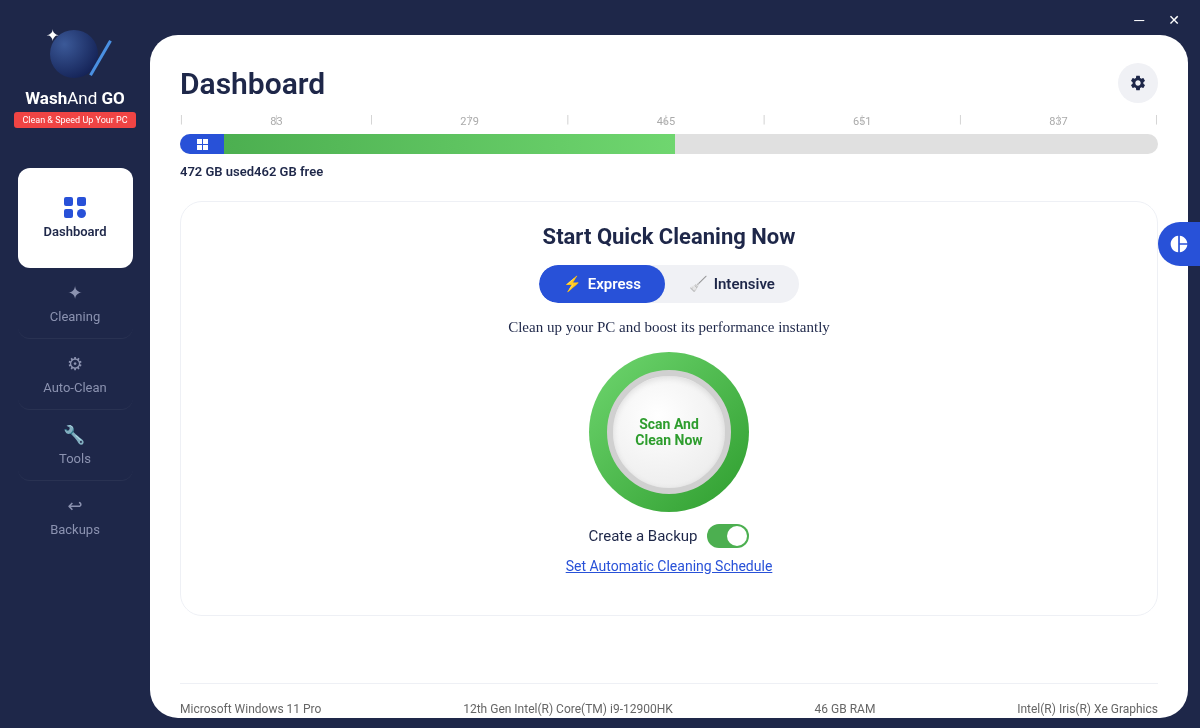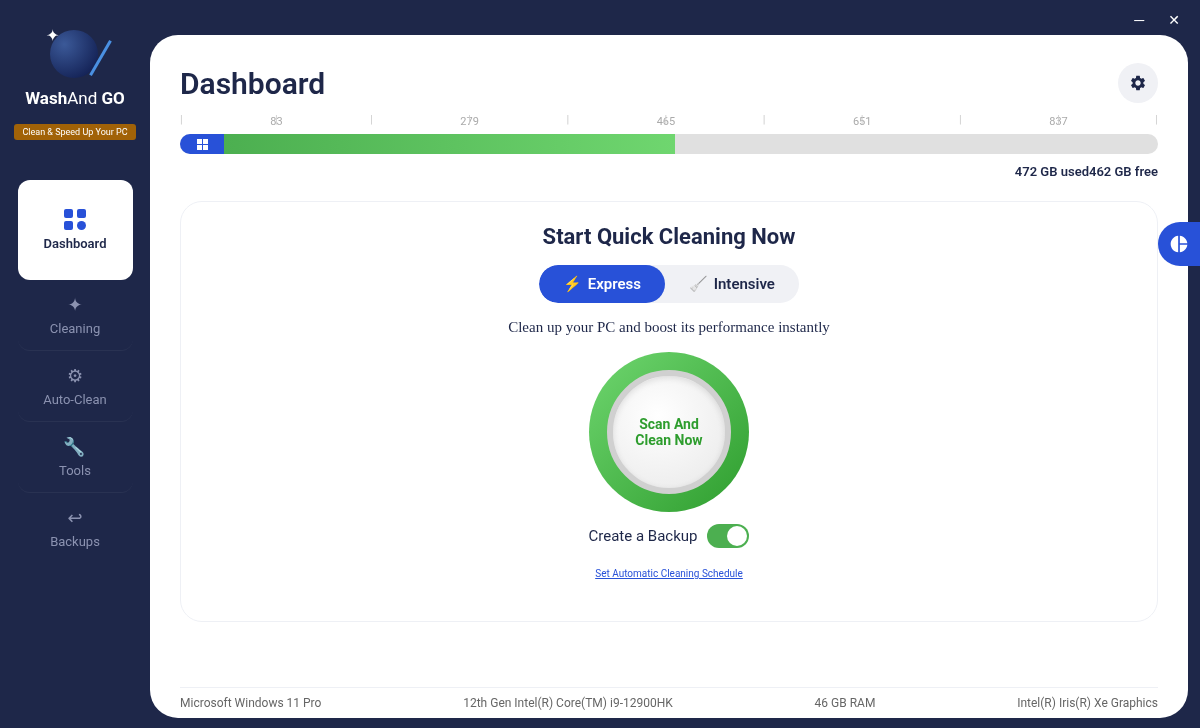--- a/index.html
+++ b/index.html
@@ -67,27 +67,27 @@
   background: #4a90e2;
   transform: rotate(30deg);
 }
 .brand-name {
   color: #fff;
   font-size: 17px;
   font-weight: 700;
 }
 .brand-name .light { font-weight: 400; margin-top: 24px; }
 .brand-tagline {
-  background: #a16207;
+  background: #ef4444;
   color: #fff;
   font-size: 9px;
   padding: 3px 8px;
   border-radius: 3px;
   display: inline-block;
-  margin-top: 16px;
+  margin-top: 4px;
 }
 .nav {
   display: flex;
   flex-direction: column;
   width: 115px;
   margin-top: 20px;
 }
 .nav-item {
   display: flex;
   flex-direction: column;
@@ -212,21 +212,21 @@
   background: linear-gradient(to right, #4caf50, #6fd66f);
 }
 .win-icon-small {
   display: grid;
   grid-template-columns: 5px 5px;
   gap: 1px;
 }
 .win-icon-small i { width: 5px; height: 5px; background: #fff; }
 .disk-labels {
   display: flex;
-  justify-content: flex-end;
+  justify-content: flex-start;
   margin-top: 10px;
   font-size: 13px;
   font-weight: 600;
   color: #1e2749;
 }
 .card {
   border: 1px solid #eef0f5;
   border-radius: 22px;
   margin-top: 22px;
   padding: 22px 40px 40px;
@@ -313,33 +313,33 @@
   position: absolute;
   right: 2px;
   top: 2px;
   width: 20px;
   height: 20px;
   background: #fff;
   border-radius: 50%;
 }
 .link {
   display: inline-block;
-  margin-top: 20px;
+  margin-top: 10px;
   color: #2851d8;
-  font-size: 10px;
+  font-size: 14px;
   text-decoration: underline;
   cursor: pointer;
 }
 .footer {
   position: absolute;
-  bottom: 8px;
+  bottom: 2px;
   left: 30px;
   right: 30px;
   border-top: 1px solid #eef0f5;
-  padding-top: 8px;
+  padding-top: 18px;
   display: flex;
   justify-content: space-between;
   font-size: 12px;
   color: #666;
 }
 .side-tab {
   position: absolute;
   right: 0;
   top: 222px;
   width: 42px;

